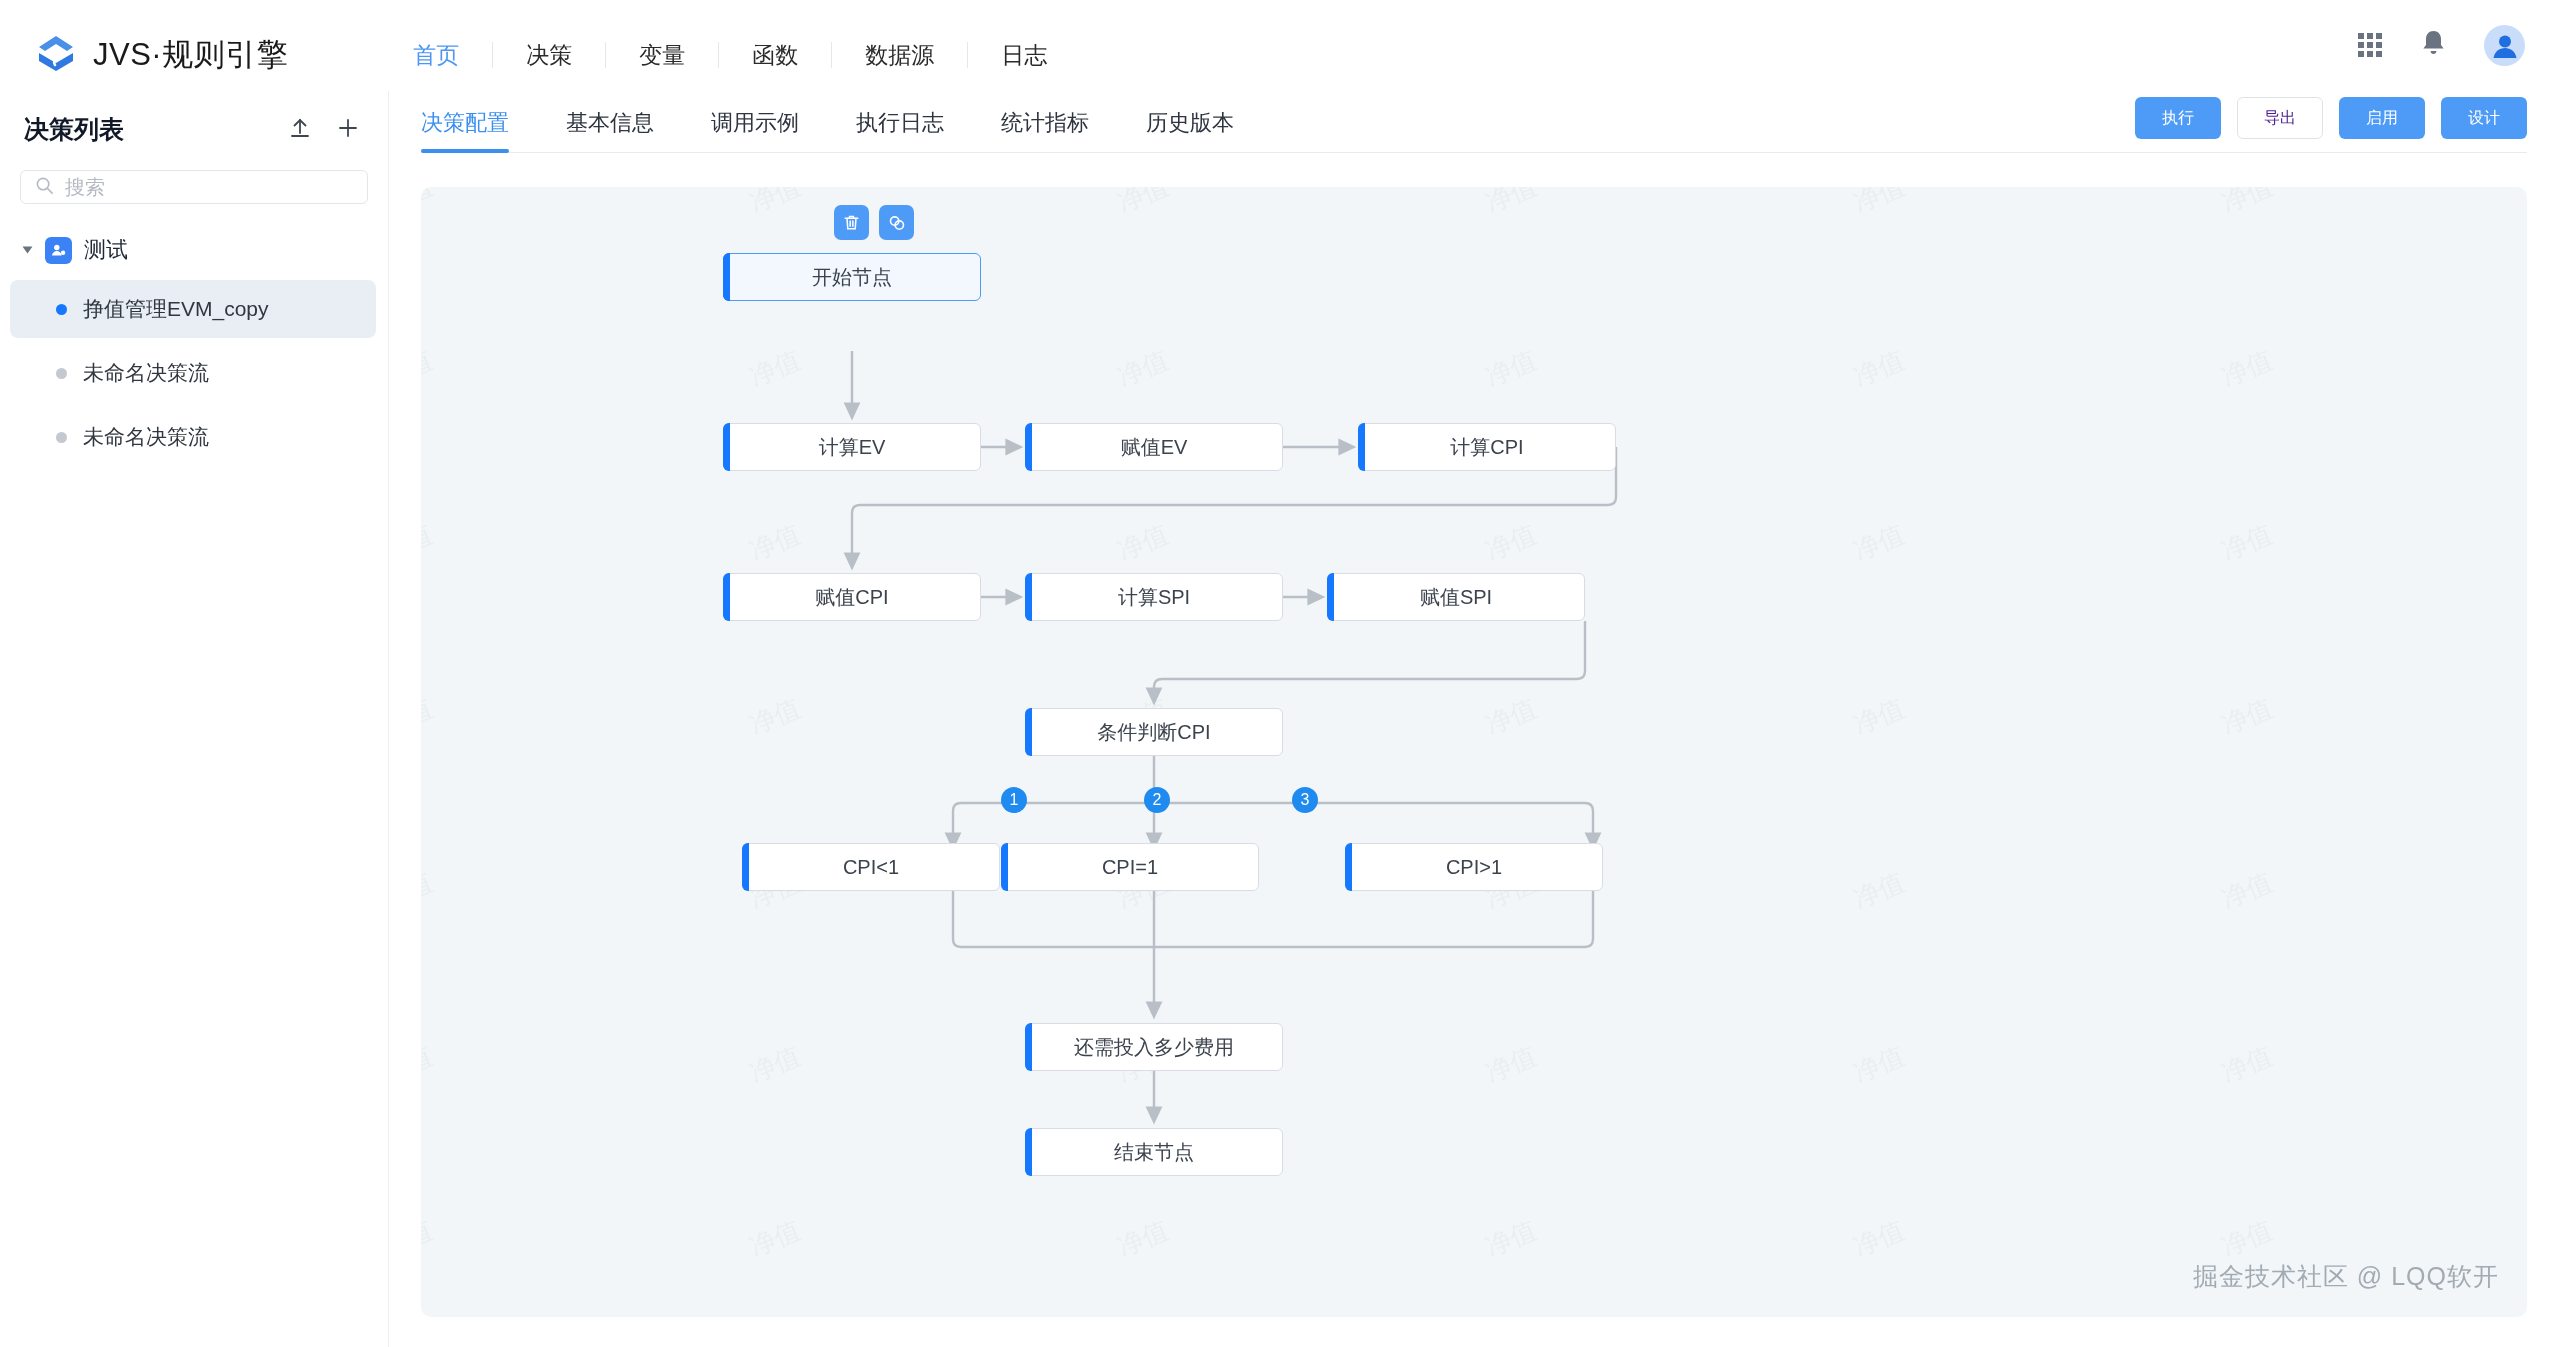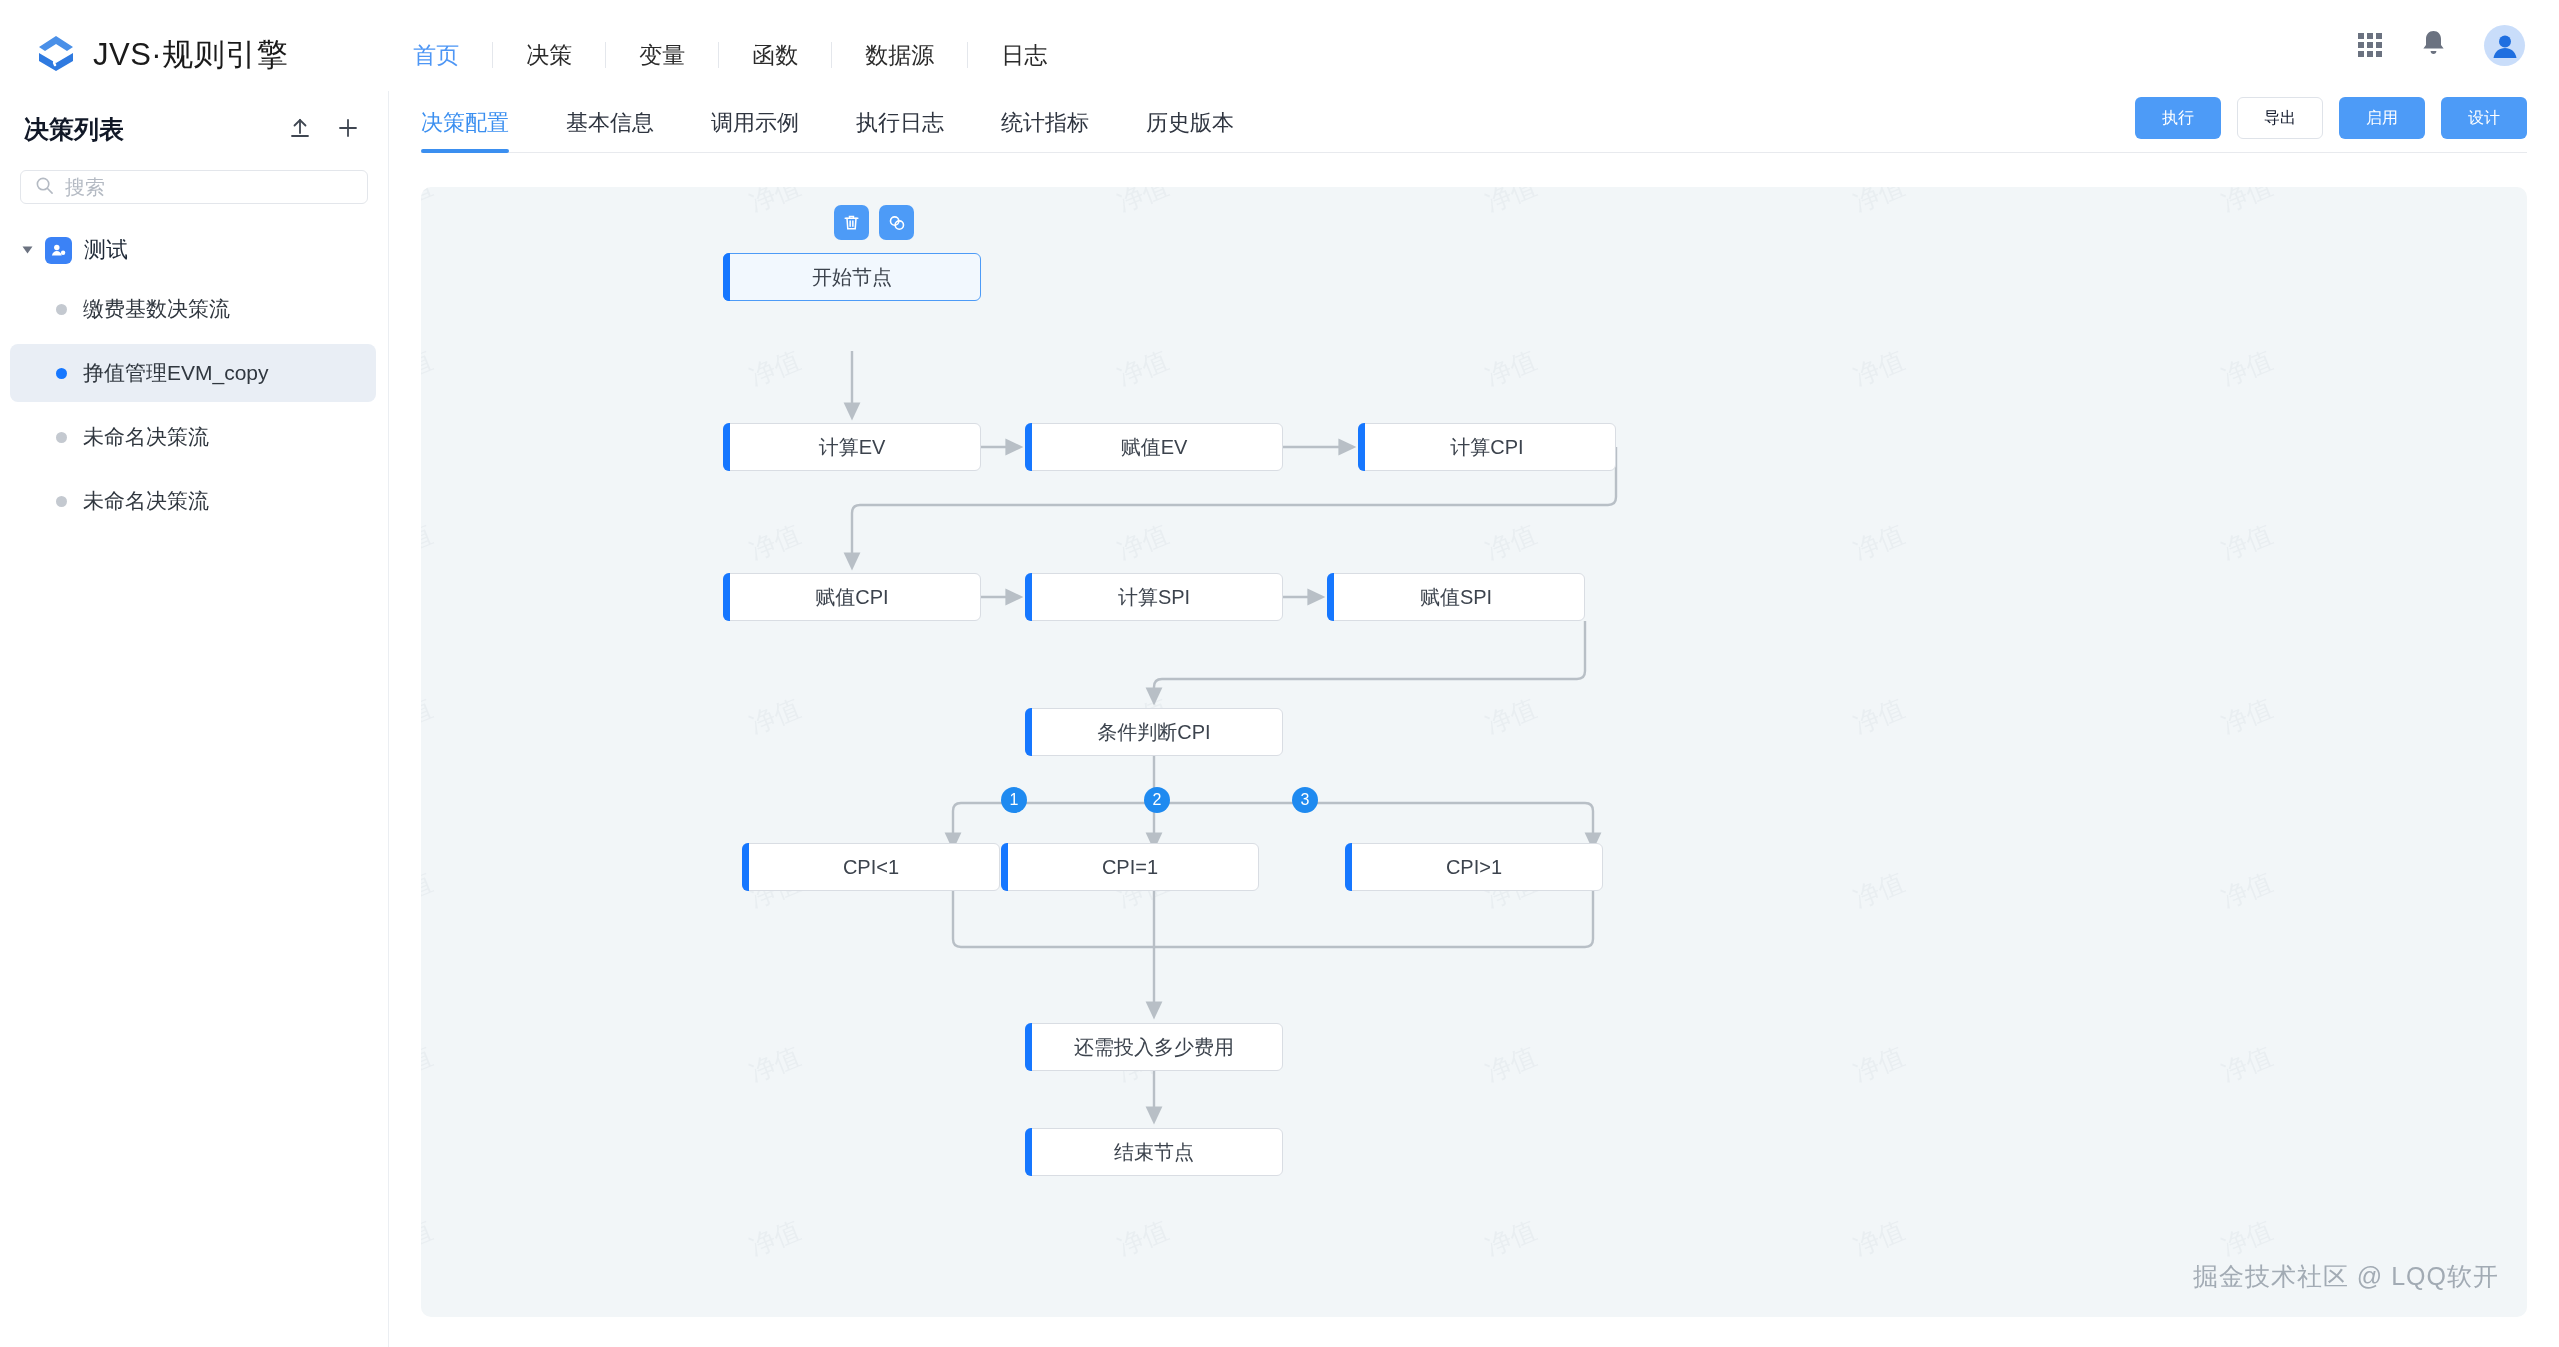--- a/index.html
+++ b/index.html
@@ -107,21 +107,21 @@
     height: 4px; background: #3b8ff0; border-radius: 2px;
   }
   .tab-actions { position: absolute; right: 0; top: 6px; display: flex; gap: 16px; }
   .btn {
     height: 42px; min-width: 86px; padding: 0 20px; border-radius: 6px;
     font-size: 16px; display: flex; align-items: center; justify-content: center;
     cursor: pointer; border: 1px solid transparent; white-space: nowrap;
     font-family: "Liberation Sans", "DejaVu Sans", sans-serif;
   }
   .btn-primary { background: #4d9bf7; color: #ffffff; }
-  .btn-default { background: #ffffff; color: #0f172a; border: 1px solid #dfe3e9; }
+  .btn-default { background: #ffffff; color: #4c1d95; border: 1px solid #dfe3e9; }
 
   
   .canvas {
     position: absolute; left: 32px; top: 96px; width: 2106px; height: 1130px;
     background: #f2f6f8; border-radius: 10px; overflow: hidden;
   }
   .canvas-wm {
     position: absolute; inset: 0; pointer-events: none; opacity: 0.55;
   }
   .wm-cell {
@@ -252,24 +252,20 @@
       <span class="group-icon">
         <svg width="17" height="17" viewBox="0 0 20 20">
           <circle cx="8" cy="6.5" r="3.2" fill="#ffffff"></circle>
           <path d="M2.2 16 C3 12.4 5.3 10.6 8 10.6 s5 1.8 5.8 5.4z" fill="#ffffff"></path>
           <circle cx="15.4" cy="12.6" r="2.6" fill="#ffffff"></circle>
         </svg>
       </span>
       <span class="group-label">测试</span>
     </div>
 
-    <div class="tree-item">
-      <span class="dot"></span>
-      <span class="item-label">缴费基数决策流</span>
-    </div>
     <div class="tree-item selected">
       <span class="dot"></span>
       <span class="item-label">挣值管理EVM_copy</span>
     </div>
     <div class="tree-item">
       <span class="dot"></span>
       <span class="item-label">未命名决策流</span>
     </div>
     <div class="tree-item">
       <span class="dot"></span>

